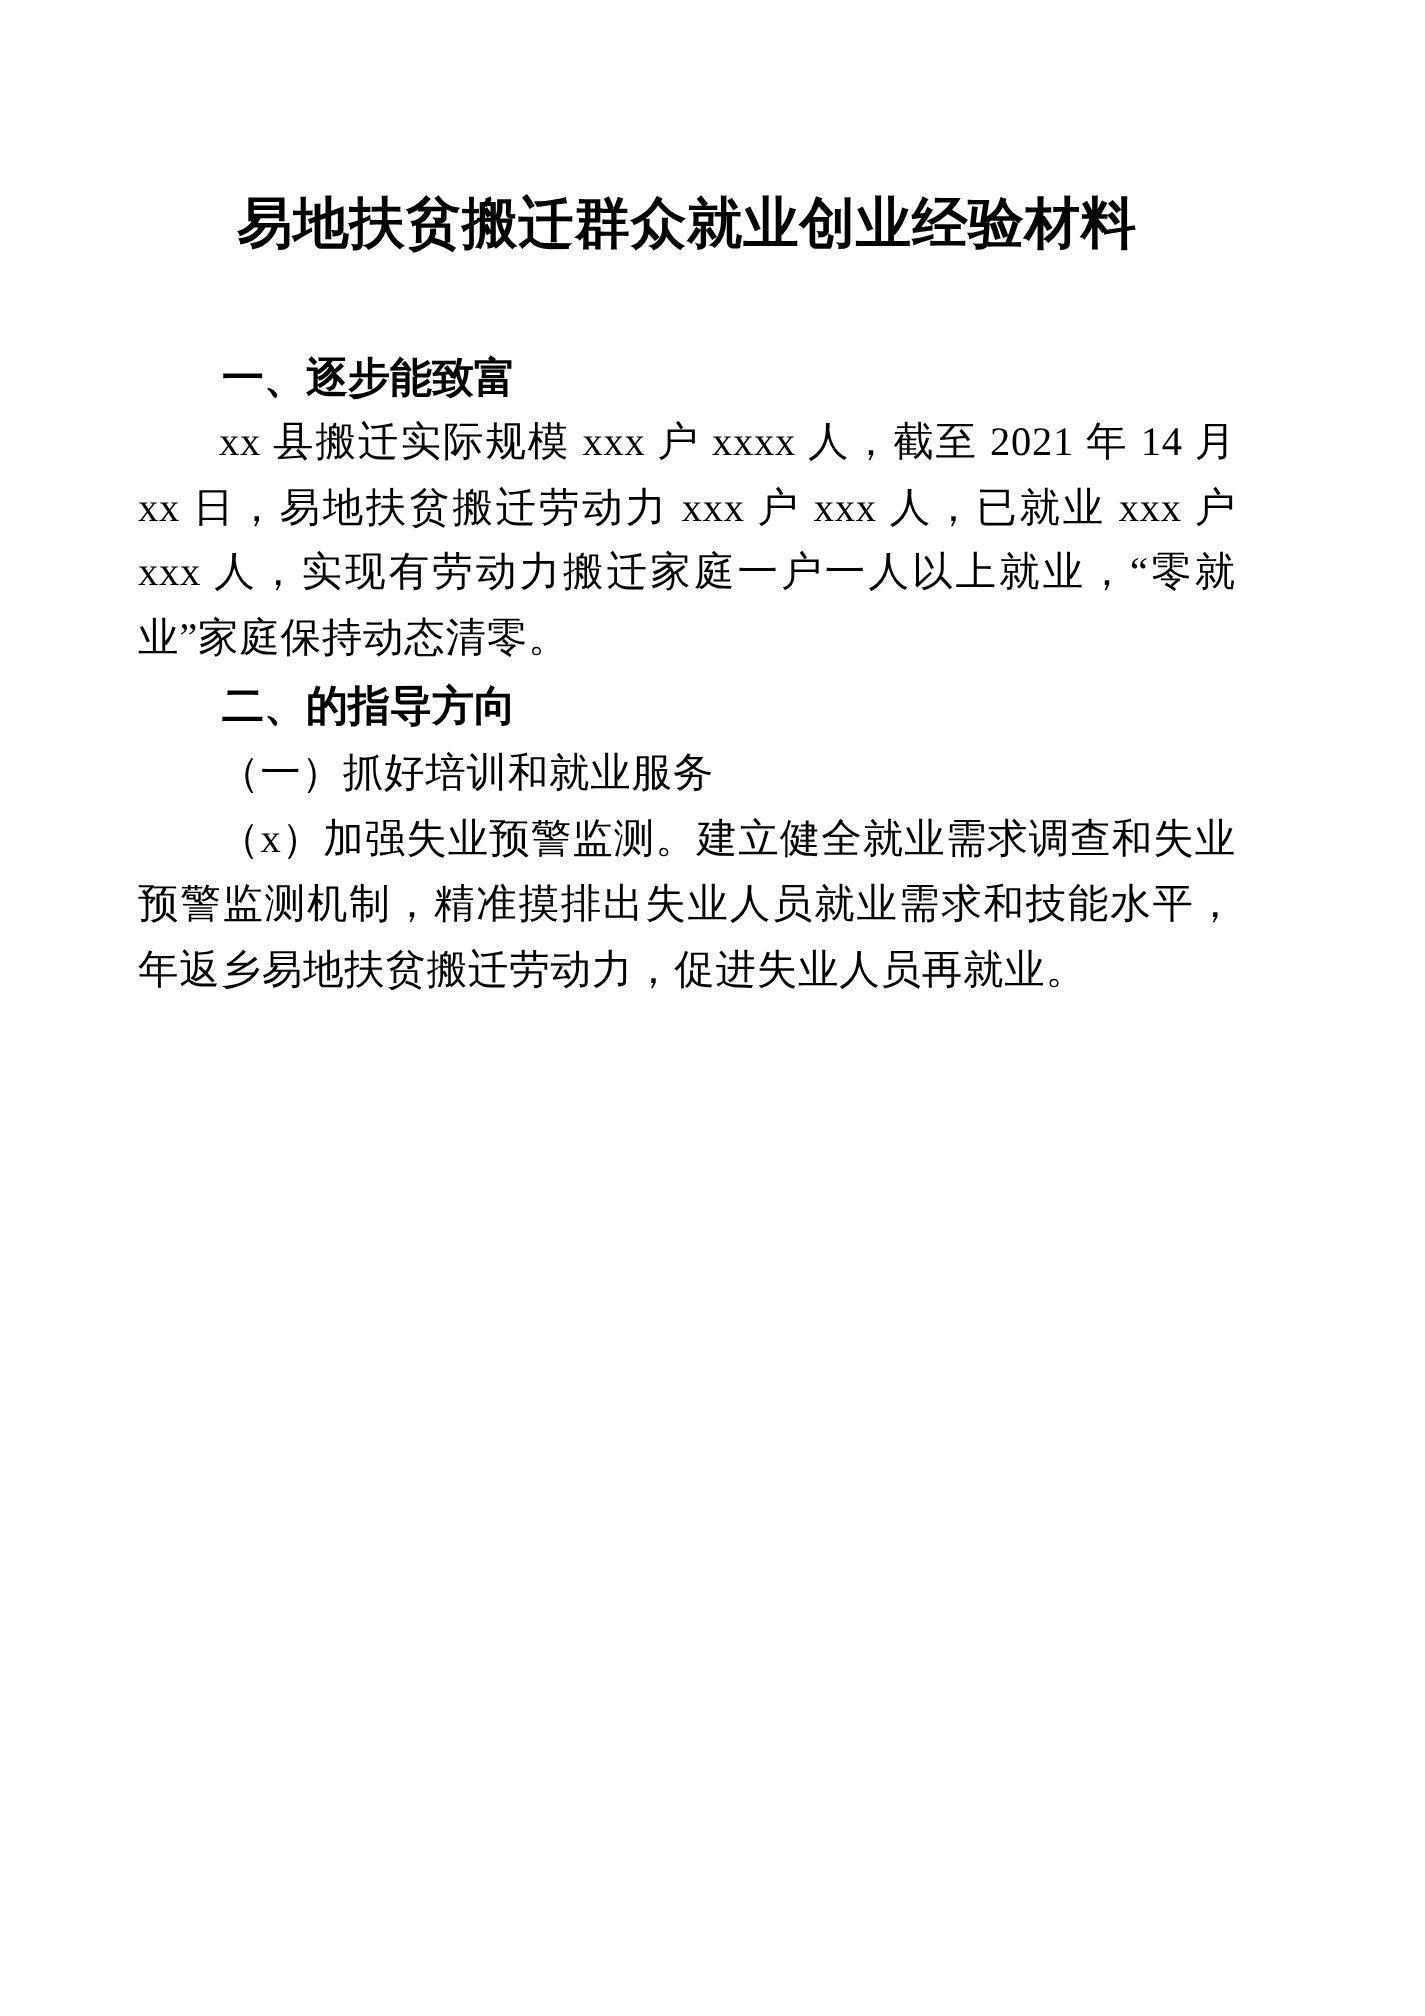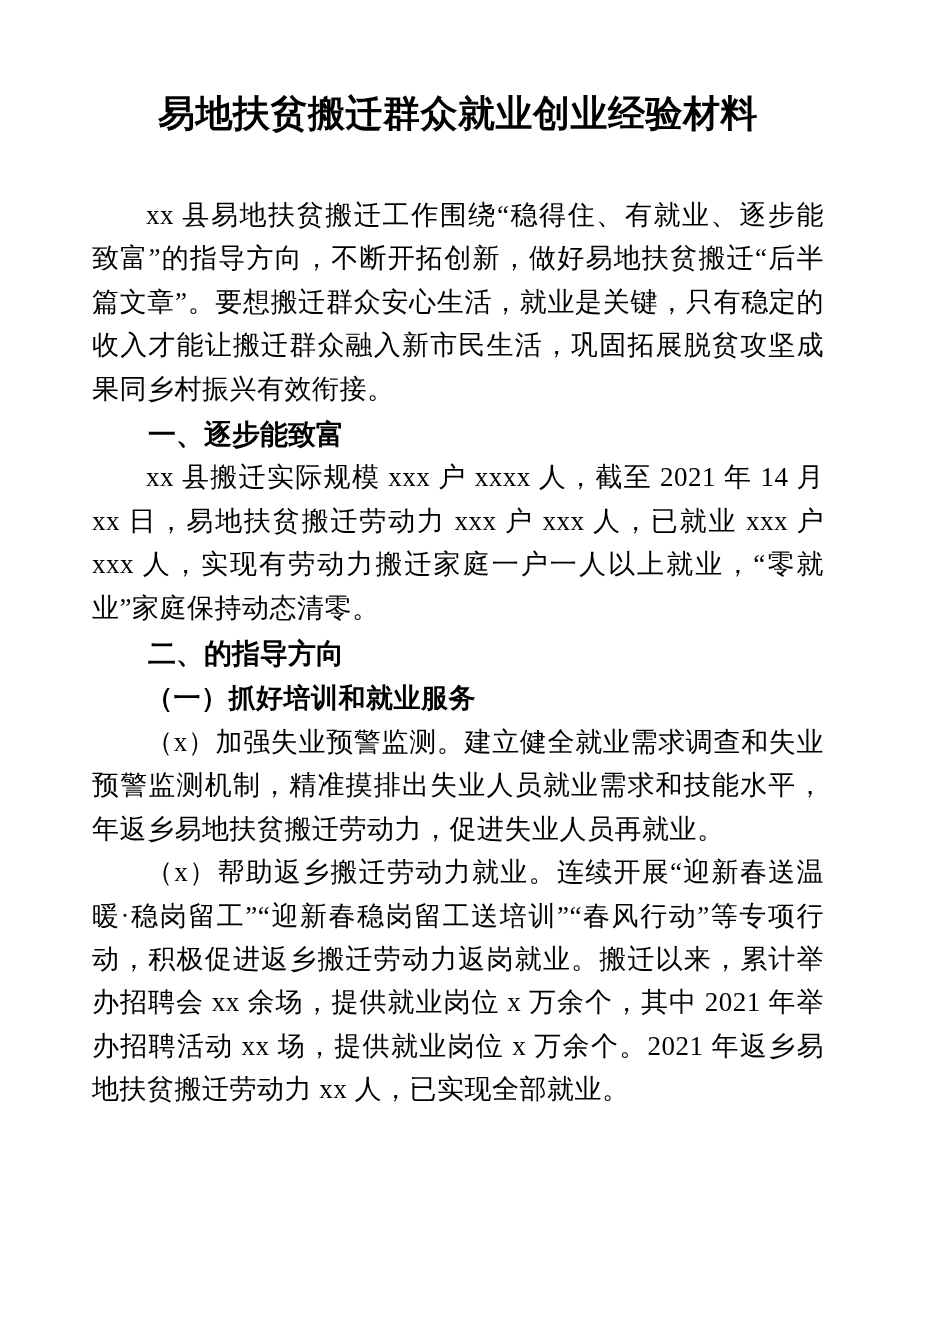--- a/index.html
+++ b/index.html
@@ -7,21 +7,21 @@
     padding: 0;
     background: #ffffff;
   }
   .page {
     position: relative;
     width: 950px;
     min-height: 1344px;
     margin: 0 auto;
     background: #ffffff;
     box-sizing: border-box;
-    padding: 82px 126px 60px 92px;
+    padding: 118px 126px 60px 92px;
     color: #000000;
   }
   .doc-title {
     font-family: "Liberation Serif", "DejaVu Serif", serif;
     font-weight: 700;
     font-size: 37px;
     line-height: 64px;
     letter-spacing: 0.5px;
     text-align: center;
     margin: 0 0 48px 0;
@@ -39,42 +39,40 @@
   .h-hei {
     font-family: "Liberation Sans", "DejaVu Sans", sans-serif;
     font-weight: 700;
     font-size: 28px;
     line-height: 43.4px;
     text-indent: 2em;
     margin: 2px 0 0 0;
   }
   .h-kai {
     font-family: "Liberation Serif", "DejaVu Serif", serif;
-    font-weight: 700;
+    font-weight: 400;
     font-size: 27px;
     line-height: 43.4px;
     letter-spacing: 0.5px;
     text-indent: 2em;
     margin: 2px 0 0 0;
   }
 </style>
 </head>
 <body>
 
 <div class="page">
 
   <h1 class="doc-title">易地扶贫搬迁群众就业创业经验材料</h1>
 
-  <p class="body-text">xx 县易地扶贫搬迁工作围绕“稳得住、有就业、逐步能致富”的指导方向，不断开拓创新，做好易地扶贫搬迁“后半篇文章”。要想搬迁群众安心生活，就业是关键，只有稳定的收入才能让搬迁群众融入新市民生活，巩固拓展脱贫攻坚成果同乡村振兴有效衔接。</p>
 
   <h2 class="h-hei">一、逐步能致富</h2>
 
   <p class="body-text">xx 县搬迁实际规模 xxx 户 xxxx 人，截至 2021 年 14 月 xx 日，易地扶贫搬迁劳动力 xxx 户 xxx 人，已就业 xxx 户 xxx 人，实现有劳动力搬迁家庭一户一人以上就业，“零就业”家庭保持动态清零。</p>
 
   <h2 class="h-hei">二、的指导方向</h2>
 
   <h3 class="h-kai">（一）抓好培训和就业服务</h3>
 
   <p class="body-text">（x）加强失业预警监测。建立健全就业需求调查和失业预警监测机制，精准摸排出失业人员就业需求和技能水平，年返乡易地扶贫搬迁劳动力，促进失业人员再就业。</p>
 
-  <p class="body-text">（x）帮助返乡搬迁劳动力就业。连续开展“迎新春送温暖·稳岗留工”“迎新春稳岗留工送培训”“春风行动”等专项行动，积极促进返乡搬迁劳动力返岗就业。搬迁以来，累计举办招聘会 xx 余场，提供就业岗位 x 万余个，其中 2021 年举办招聘活动 xx 场，提供就业岗位 x 万余个。2021 年返乡易地扶贫搬迁劳动力 xx 人，已实现全部就业。</p>
 
 </div>
 
 </body></html>

